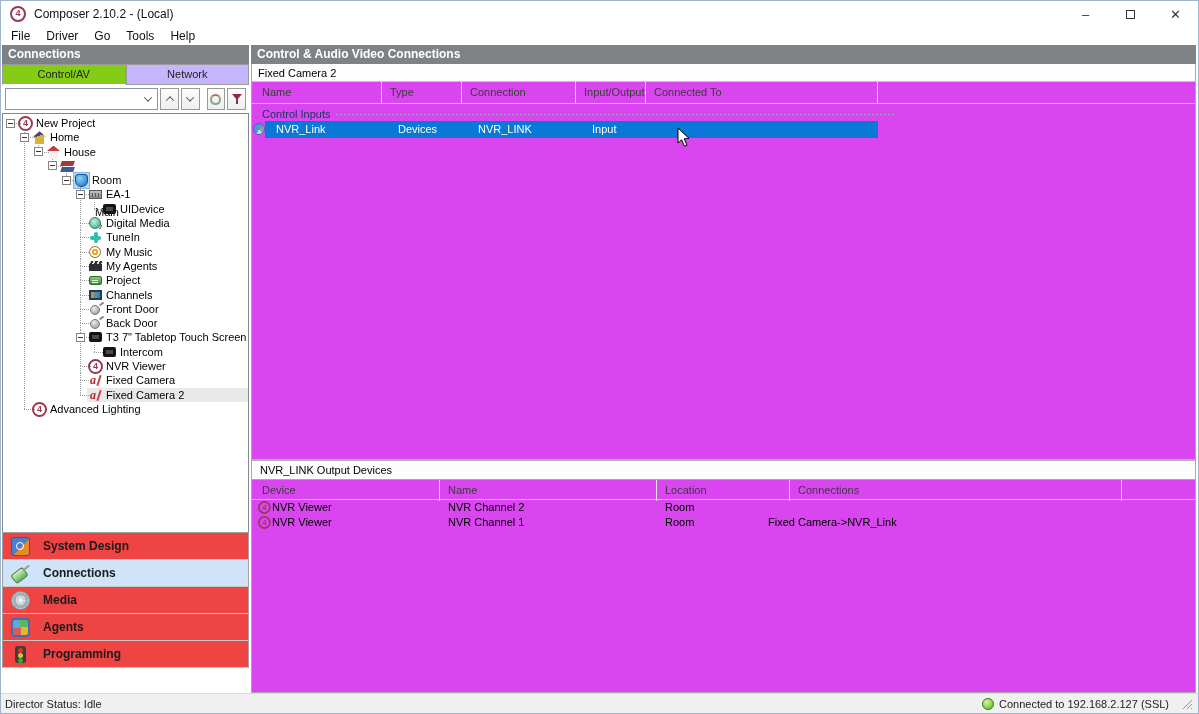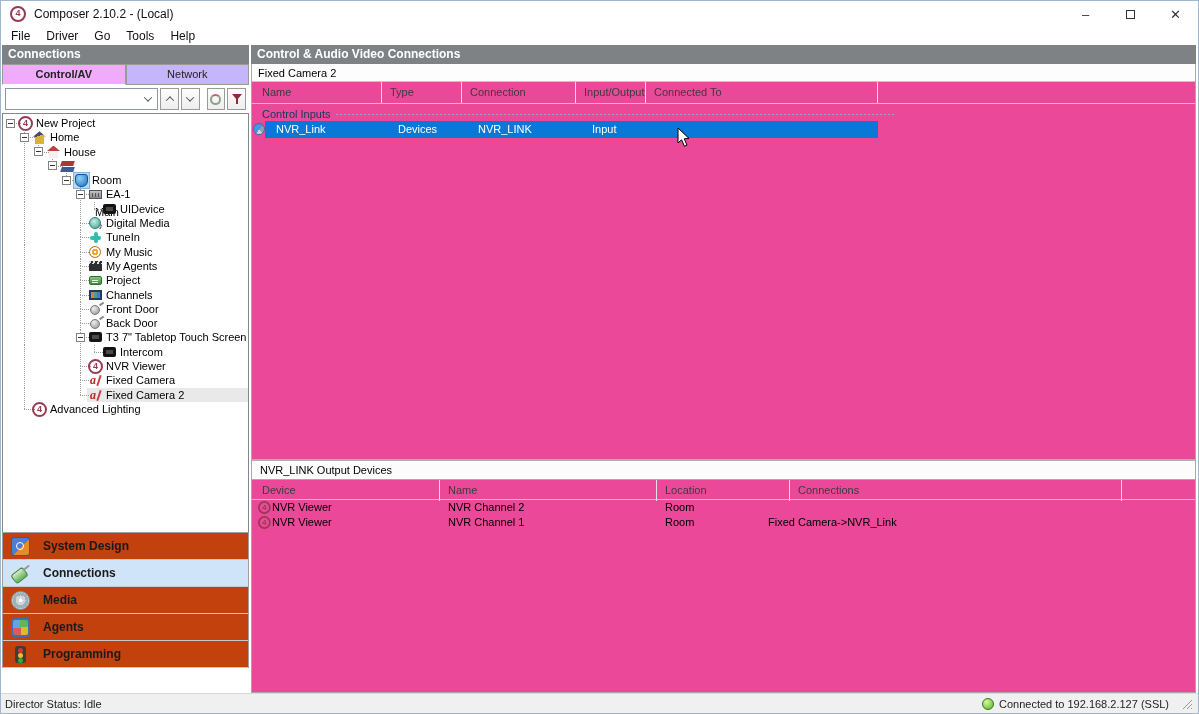--- a/index.html
+++ b/index.html
@@ -18,21 +18,21 @@
   .menubar { position:absolute; left:0; top:26px; right:0; height:18px; background:#fff; display:flex; align-items:center; padding-left:2px; }
   .menu-item { padding:2px 8px; font-size:12px; color:#111; }
 
   
   .panel-header { height:19px; background:#7f8285; color:#fff; font-weight:bold; font-size:12px; line-height:19px; padding-left:6px; }
 
   
   .left-panel { position:absolute; left:1px; top:44px; width:247px; bottom:20px; background:#fff; }
   .tabs { position:absolute; left:0; top:19px; width:100%; height:21px; display:flex; border-bottom:1px solid #9a9a9a; background:#f4f4f4; }
   .tab { flex:1; text-align:center; line-height:19px; font-size:11px; border:1px solid #9a9a9a; border-bottom:none; background:#c4b5fd; color:#222; }
-  .tab.active { background:#f0abfc; font-weight:bold; position:relative; border-bottom:1px solid #fff; margin-bottom:-1px; }
+  .tab.active { background:#84cc16; font-weight:normal; position:relative; border-bottom:1px solid #fff; margin-bottom:-1px; }
   .toolbar { position:absolute; left:0; top:40px; width:100%; height:28px; display:flex; align-items:center; padding:3px 3px; gap:2px; background:#fff; }
   .combo { width:156px; height:22px; border:1px solid #8a98a8; background:#fff; position:relative; }
   .combo .chev-wrap { position:absolute; right:2px; top:3px; width:14px; height:14px; display:flex; align-items:center; justify-content:center; }
   .sbtn { width:19px; height:22px; border:1px solid #9a9a9a; background:linear-gradient(#fdfdfd,#eee); display:flex; align-items:center; justify-content:center; }
   .sbtn.gap { margin-left:5px; }
   .chev { width:6px; height:6px; border-right:1.6px solid #555; border-bottom:1.6px solid #555; }
   .chev.up { transform:rotate(-135deg) translate(-1px,-1px); }
   .chev.down { transform:rotate(45deg) translate(-1px,-1px); }
   .refresh-glyph { width:11px; height:11px; border:2px solid #8aa58a; border-top-color:#b96a6a; border-radius:50%; }
   .funnel { position:relative; width:12px; height:12px; }
@@ -83,35 +83,35 @@
 
   .hscroll { position:absolute; left:0; bottom:0; width:100%; height:15px; background:#f0f0f0; border-top:1px solid #dcdcdc; display:flex; align-items:center; }
   .hs-arrow { width:15px; height:15px; display:flex; align-items:center; justify-content:center; }
   .chev.left { transform:rotate(135deg); }
   .chev.right { transform:rotate(-45deg); }
   .hs-thumb { height:11px; background:#cdcdcd; flex:1; margin:0 1px; }
   .splitter-h { position:absolute; left:0; top:525px; width:247px; height:6px; background:#f5f5f5; display:flex; align-items:center; justify-content:center; }
   .dots { width:56px; height:3px; background-image:repeating-linear-gradient(90deg,#777 0 1.5px,transparent 1.5px 5px); background-size:100% 1.5px; background-repeat:no-repeat; background-position:center; }
 
   .nav { position:absolute; left:0; top:487px; width:100%; border:1px solid #9f9f9f; border-bottom:none; }
-  .nav-item { height:27px; background:#c2410c; border-bottom:1px solid #c8c8c8; display:flex; align-items:center; padding-left:8px; gap:13px; }
+  .nav-item { height:27px; background:#ef4444; border-bottom:1px solid #c8c8c8; display:flex; align-items:center; padding-left:8px; gap:13px; }
   .nav-item.selected { background:#cfe4f8; }
   .nav-item .nlabel { font-size:12px; font-weight:bold; color:#1a1a1a; }
   .nic { width:19px; height:19px; position:relative; flex:none; }
   .nic-system-design { background:linear-gradient(135deg,#4a7fd6 0 55%,#e8892a 55%); border:1px solid #35599c; border-radius:3px; }
   .nic-system-design::after { content:""; position:absolute; left:4px; top:4px; width:6px; height:6px; border:1.5px solid #fff; border-radius:50%; }
   .nic-connections::before { content:""; position:absolute; left:1px; top:6px; width:13px; height:9px; background:linear-gradient(#d8f0c8,#5cb052); border:1px solid #3f7f3f; border-radius:3px; transform:rotate(-38deg); }
   .nic-connections::after { content:""; position:absolute; right:0px; top:3px; width:8px; height:2px; background:#9a9a9a; transform:rotate(-38deg); }
   .nic-media { background:radial-gradient(circle,#fff 0 2px,#cdd6da 2px 5px,#9fb0b8 5px 8px,#c3ced4 8px); border:1px solid #8899a2; border-radius:50%; }
   .nic-agents { background:conic-gradient(#5cb85c 0 25%,#e8b428 0 50%,#d85c5c 0 75%,#5ca8e0 0); border:2px solid #3d6fb8; border-radius:4px; }
   .nic-programming::before { content:""; position:absolute; left:4px; top:1px; width:11px; height:17px; background:#3d3d3d; border-radius:3px; }
   .nic-programming::after { content:""; position:absolute; left:7px; top:3px; width:5px; height:5px; border-radius:50%; background:#e03030; box-shadow:0 5px 0 #e8c020, 0 10px 0 #38a838; }
 
   
-  .right-panel { position:absolute; left:250px; top:44px; right:2px; bottom:20px; background:#ec4899; border:1px solid #a8a8a8; border-top:none; }
+  .right-panel { position:absolute; left:250px; top:44px; right:2px; bottom:20px; background:#d946ef; border:1px solid #a8a8a8; border-top:none; }
   .right-panel .panel-header { margin:0 -1px; }
   .subheader { height:18px; line-height:18px; padding-left:6px; border-bottom:1px solid #c7c7c7; background:#fdfdfd; }
   .conn-header { position:absolute; left:0; top:37px; right:0; height:22px; border-bottom:1px solid #c7c7c7; }
   .th-cell { position:absolute; top:0; height:21px; line-height:21px; padding-left:8px; color:#3c3c3c; border-right:1px solid #e2e2e2; overflow:hidden; white-space:nowrap; }
   .group-row { position:absolute; left:10px; top:62px; right:0; height:14px; display:flex; align-items:center; }
   .group-label { color:#17365d; white-space:nowrap; padding-right:6px; }
   .group-line { height:1px; background-image:repeating-linear-gradient(90deg,#9aa8bc 0 2px,transparent 2px 4px); }
   .conn-row { position:absolute; left:2px; top:76px; height:17px; }
   .conn-row .rbg { position:absolute; left:11px; top:0; height:17px; background:#0a78d7; }
   .conn-row .cell { position:absolute; top:0; height:17px; line-height:17px; color:#fff; white-space:nowrap; }

